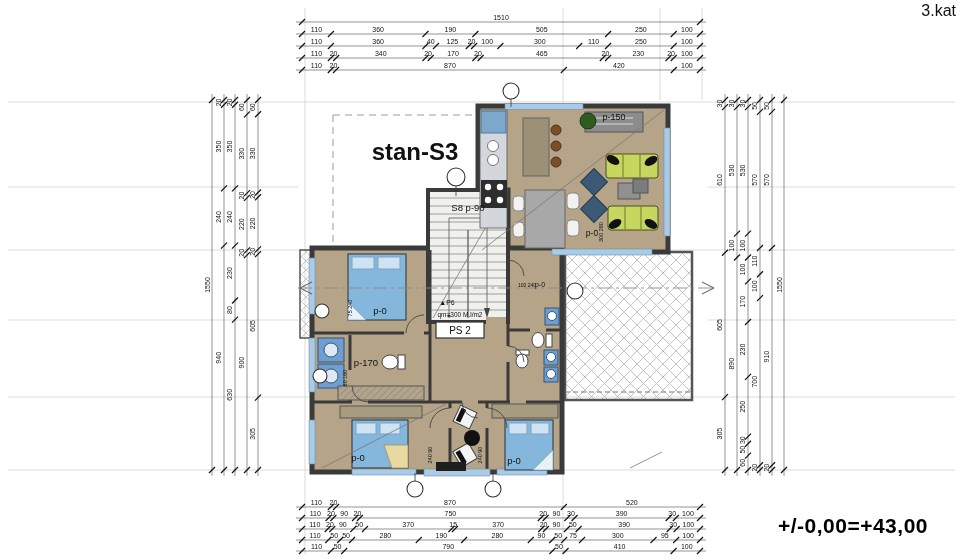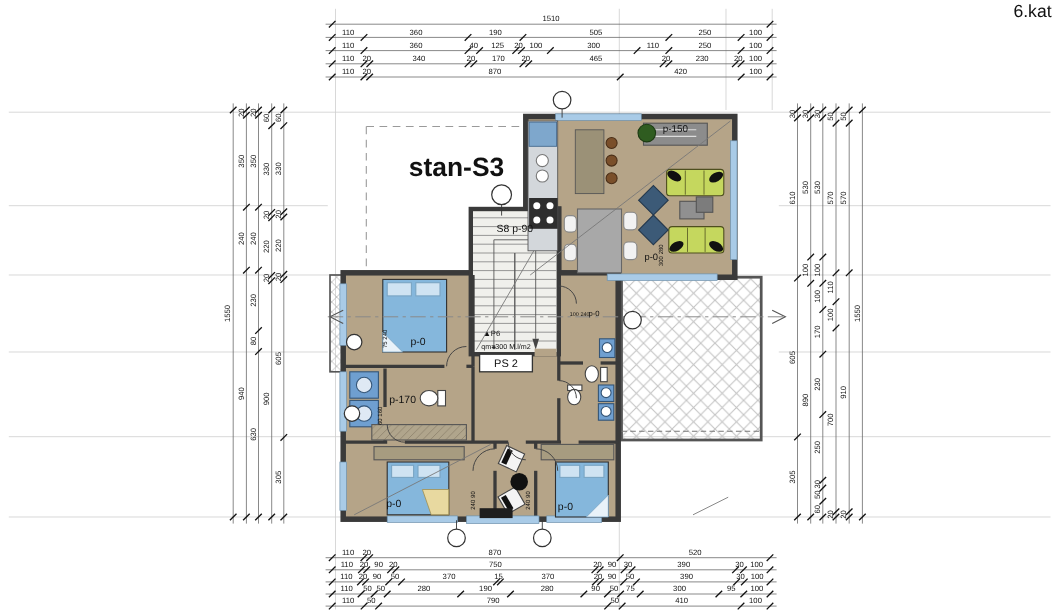--- a/index.html
+++ b/index.html
@@ -608,14 +608,15 @@
         <text x="603" y="232" font-size="5.5" fill="#111" text-anchor="middle" transform="rotate(-90 603 232)">300 280</text>
         <text x="540" y="287" font-size="7" fill="#111" text-anchor="middle">p-0</text>
         <text x="527" y="287" font-size="5" fill="#111" text-anchor="middle">100 240</text>
         <text x="358" y="461" font-size="9.5" fill="#111" text-anchor="middle">p-0</text>
         <text x="432" y="455" font-size="5.5" fill="#111" text-anchor="middle" transform="rotate(-90 432 455)">240 90</text>
         <text x="514" y="464" font-size="9.5" fill="#111" text-anchor="middle">p-0</text>
         <text x="482" y="455" font-size="5.5" fill="#111" text-anchor="middle" transform="rotate(-90 482 455)">240 90</text>
       </g>
   </svg>
 
-  <div class="floor-label">6.kat</div>
+  <div class="floor-label">3.kat</div>
+  <div class="level-label">+/-0,00=+43,00</div>
 </div>
 
 </body></html>

